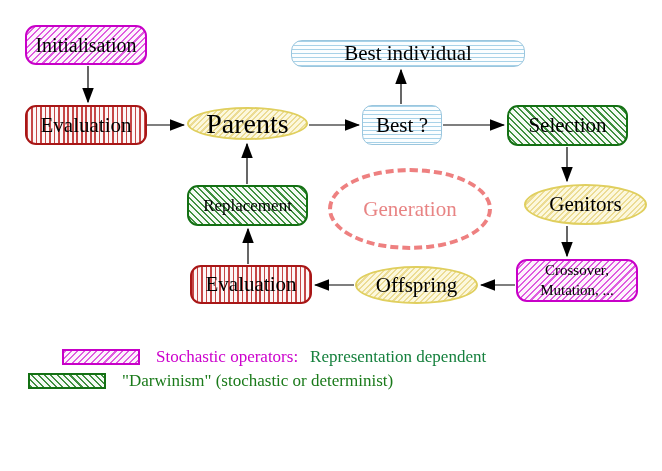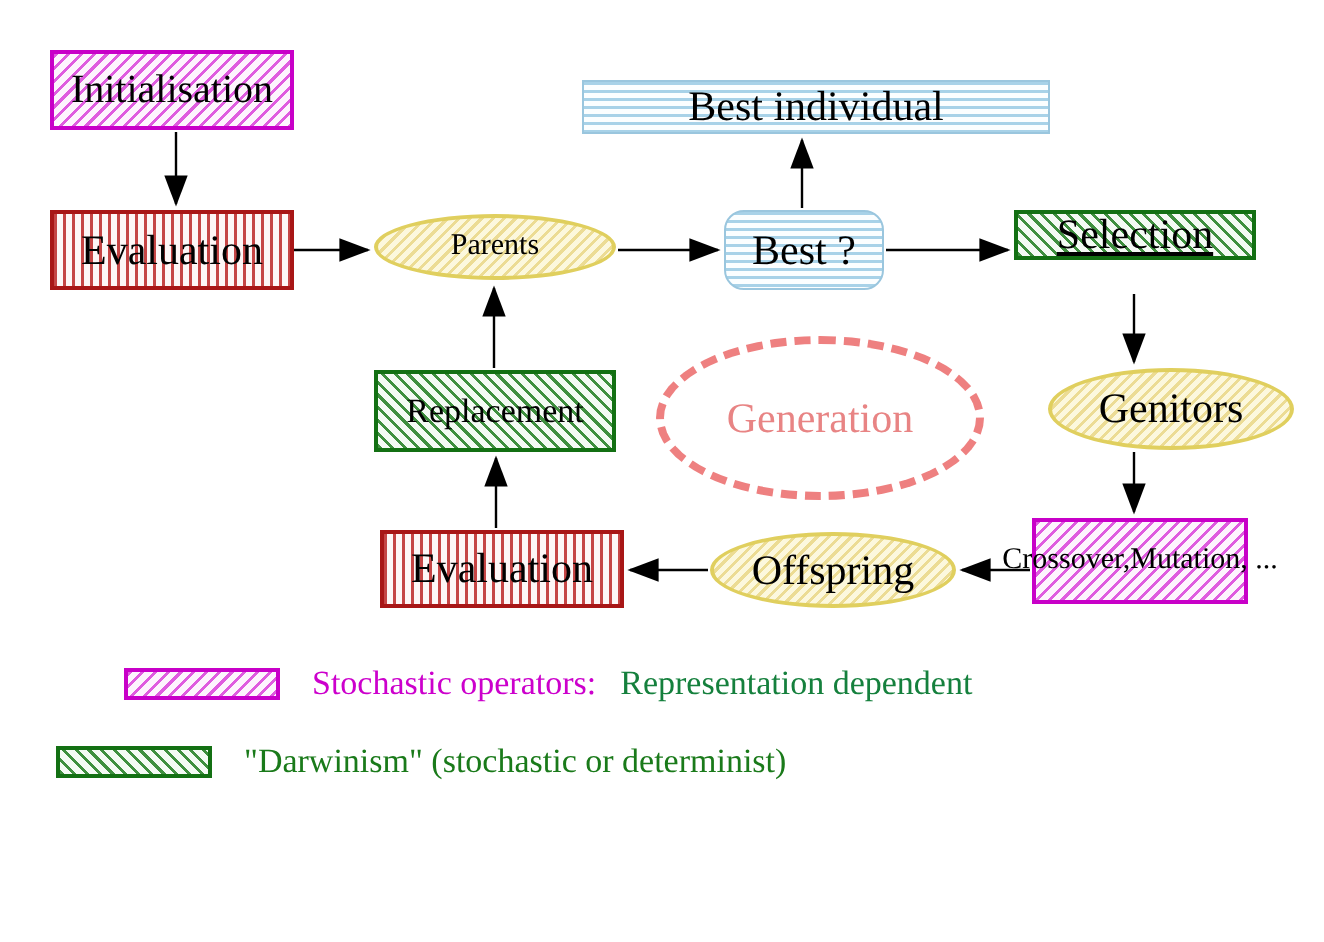--- a/index.html
+++ b/index.html
@@ -5,21 +5,21 @@
   html,body { margin:0; padding:0; background:#ffffff; }
   .canvas {
     position:relative; width:662px; height:471px; background:#ffffff;
     font-family:"Liberation Serif","DejaVu Serif",serif; overflow:hidden;
   }
   .arrow-layer { position:absolute; left:0; top:0; width:662px; height:471px; }
 
   .node {
     position:absolute; box-sizing:border-box;
     display:flex; align-items:center; justify-content:center;
-    color:#000; text-align:center; white-space:nowrap;
+    color:#000; text-align:center; white-space:nowrap;border-radius:11px;
   }
 
   
   .hatch-magenta {
     border:2px solid #c800c8;
     background-image:repeating-linear-gradient(135deg,#df5cdf 0,#df5cdf 1.5px,#fdf4fd 1.5px,#fdf4fd 4.5px);
   }
   .hatch-green {
     border:2px solid #137013;
     background-image:repeating-linear-gradient(45deg,#3f8f3f 0,#3f8f3f 1.5px,#f4faf4 1.5px,#f4faf4 4.5px);
@@ -33,37 +33,37 @@
     background-image:repeating-linear-gradient(180deg,#a8d2e8 0,#a8d2e8 1.5px,#fbfeff 1.5px,#fbfeff 4px);
   }
   .ellipse-yellow {
     border:2px solid #e0cf5e; border-radius:50%;
     background-image:repeating-linear-gradient(135deg,#ecdc94 0,#ecdc94 1.5px,#fcf8dd 1.5px,#fcf8dd 4px);
   }
 
   
   #init        { left:25px;  top:25px;  width:122px; height:40px; font-size:20px; }
   #evalTop     { left:25px;  top:105px; width:122px; height:40px; font-size:21px; }
-  #parents     { left:187px; top:107px; width:121px; height:33px; font-size:15px; }
+  #parents     { left:187px; top:107px; width:121px; height:33px; font-size:28px; }
   #best        { left:291px; top:40px;  width:234px; height:27px; font-size:21px; }
   #stop        { left:362px; top:105px; width:80px;  height:40px; font-size:21px; border-radius:10px; }
-  #selection   { left:507px; top:105px; width:121px; height:25px; font-size:21px;text-decoration:underline; }
+  #selection   { left:507px; top:105px; width:121px; height:41px; font-size:21px; }
   #replacement { left:187px; top:185px; width:121px; height:41px; font-size:17px; }
   #generation  { left:328px; top:168px; width:164px; height:82px; font-size:21px;
                  border:4px dashed #ee8080; border-radius:50%; color:#e88484; }
   #genitors    { left:524px; top:184px; width:123px; height:41px; font-size:21px; }
   #evalBottom  { left:190px; top:265px; width:122px; height:39px; font-size:21px; }
   #offspring   { left:355px; top:266px; width:123px; height:38px; font-size:21px; }
-  #operators   { left:516px; top:259px; width:108px; height:43px; font-size:15px;
-                 flex-direction:row; line-height:1.3; }
+  #operators   { left:516px; top:259px; width:122px; height:43px; font-size:15px;
+                 flex-direction:column; line-height:1.3; }
 
   
   .legend-row { position:absolute; left:28px; display:flex; align-items:center; font-size:17px; }
   .legend-swatch { width:78px; height:16px; margin-right:16px; flex:none; box-sizing:border-box; }
-  #legend1 { top:332px;padding-left:34px; } #legend2 { top:371px; } #legend3 { top:396px; } #legend4 { top:422px; }
+  #legend1 { top:347px;padding-left:34px; } #legend2 { top:371px; } #legend3 { top:396px; } #legend4 { top:422px; }
   .lg-magenta { color:#cc00cc; }
   .lg-gold    { color:#15803d; margin-left:12px; }
   .lg-green   { color:#1a7a1a; }
   .lg-red     { color:#cc1111; }
   .lg-cyan    { color:#95c8e8; }
 </style>
 </head>
 <body>
 
 <div class="canvas">

